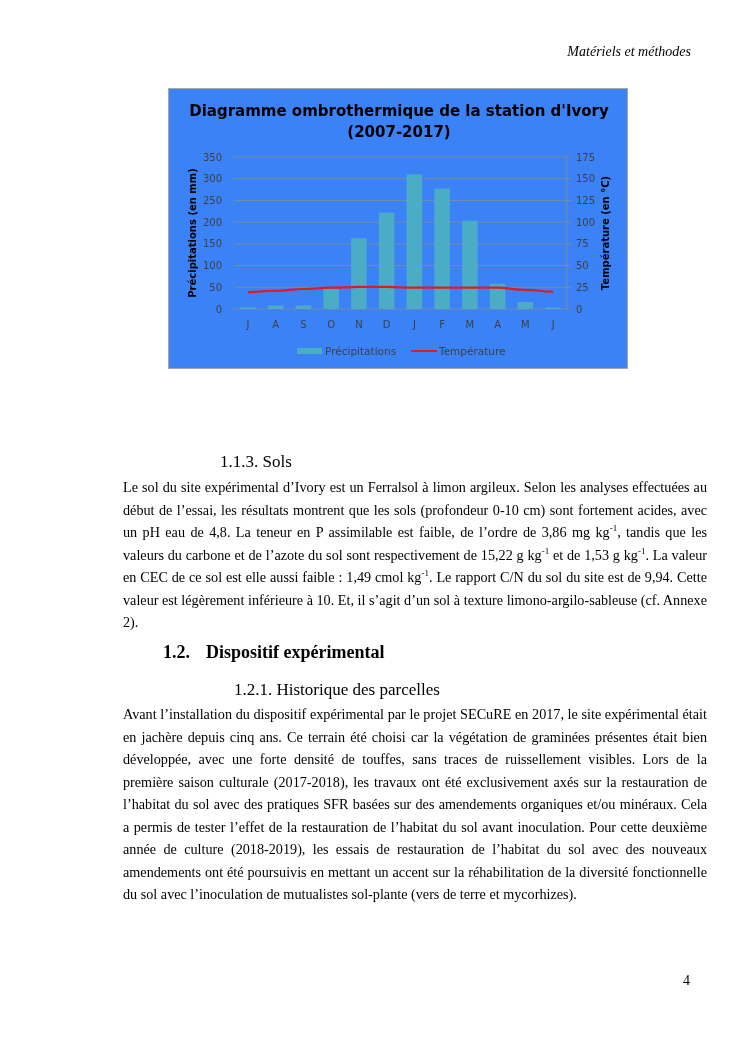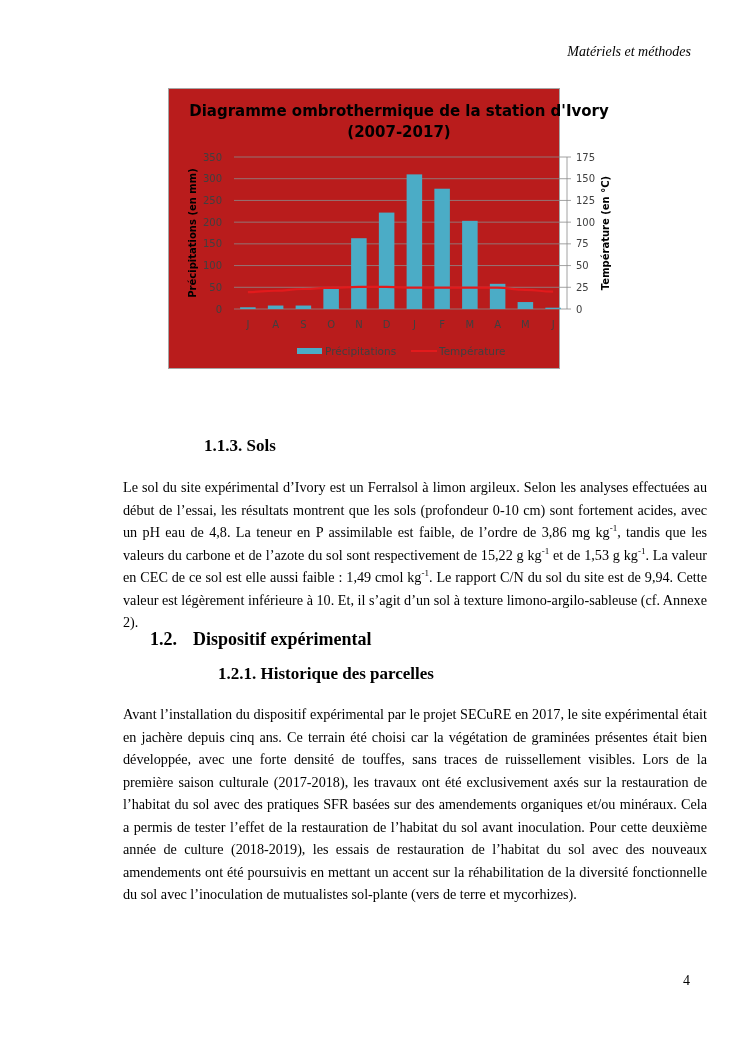--- a/index.html
+++ b/index.html
@@ -1,25 +1,25 @@
 <!DOCTYPE html>
 <html><head>
 <meta charset="utf-8">
 <style>
   html, body { margin: 0; padding: 0; background: #ffffff; }
   body { width: 745px; height: 1053px; position: relative; overflow: hidden;
          font-family: "Liberation Serif", "DejaVu Serif", serif; color: #000; }
   .running-header { position: absolute; top: 44px; right: 54px; font-style: italic; font-size: 14px; }
-  .chart-frame { position: absolute; left: 168px; top: 88px; width: 392px; height: 281px;
-                 border: 1px solid #a6a6a6; box-sizing: border-box; background: #b91c1c; }
+  .chart-frame { position: absolute; left: 168px; top: 88px; width: 460px; height: 281px;
+                 border: 1px solid #a6a6a6; box-sizing: border-box; background: #3b82f6; }
   .chart-frame svg { position: absolute; left: 0; top: 0; }
   .caption { position: absolute; left: 100px; width: 600px; top: 381px; text-align: center;
              font-size: 14.2px; line-height: 21px; }
-  h3.sub { position: absolute; margin: 0; font-size: 17px; font-weight: bold; }
-  h2.sec { position: absolute; margin: 0; font-size: 18px; font-weight: bold; }
+  h3.sub { position: absolute; margin: 16px; font-size: 17px; font-weight: normal; }
+  h2.sec { position: absolute; margin: 13px; font-size: 18px; font-weight: bold; }
   .para { position: absolute; left: 107px; width: 584px; margin: 16px; font-size: 14.2px;
           line-height: 22.5px; text-align: justify; }
   sup { font-size: 9px; line-height: 0; }
   .page-num { position: absolute; left: 683px; top: 973px; font-size: 14px; }
   .ctext { font-family: "DejaVu Sans", "Liberation Sans", sans-serif; }
 </style>
 </head>
 <body>
 
 <div class="running-header">Matériels et méthodes</div>

